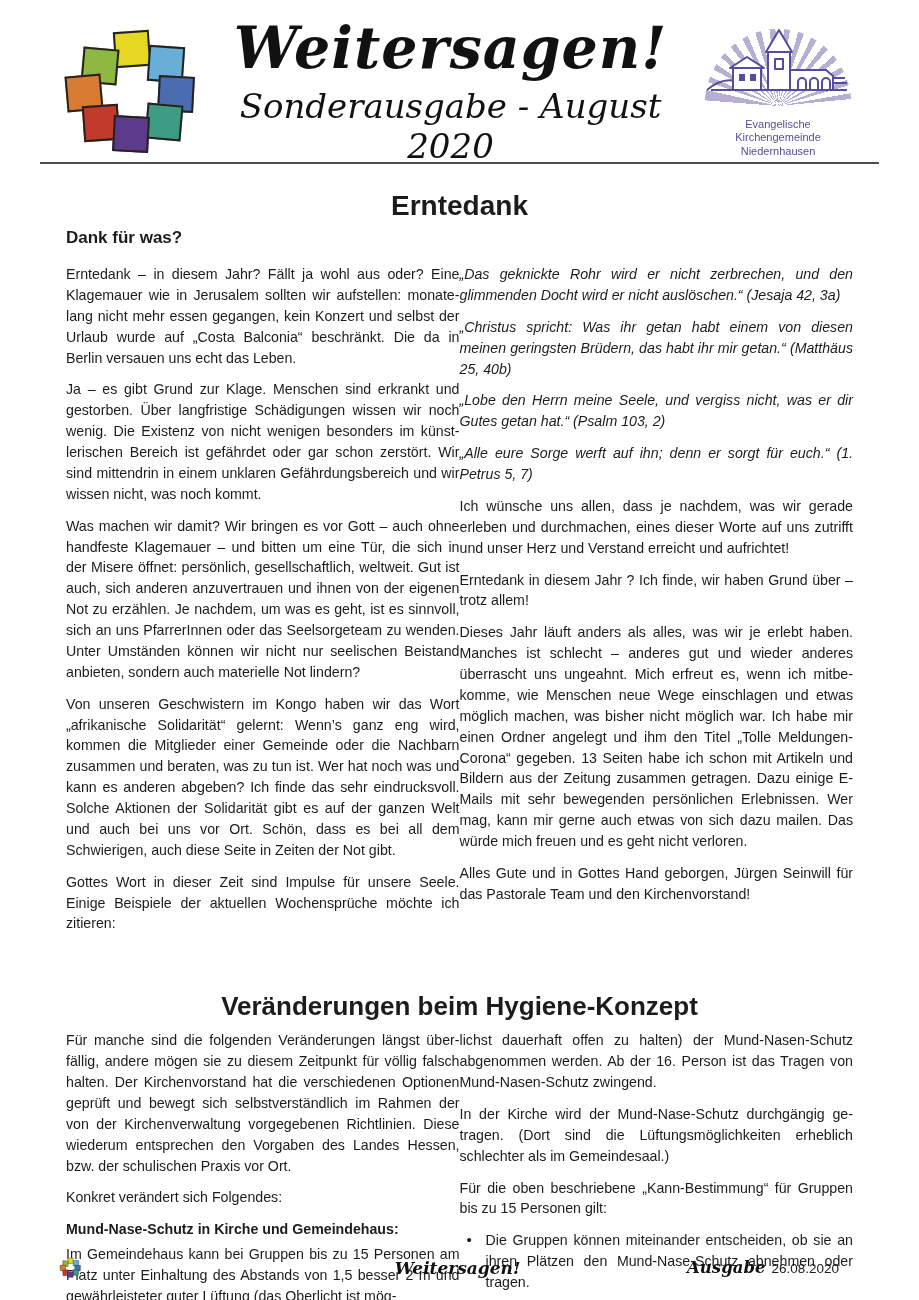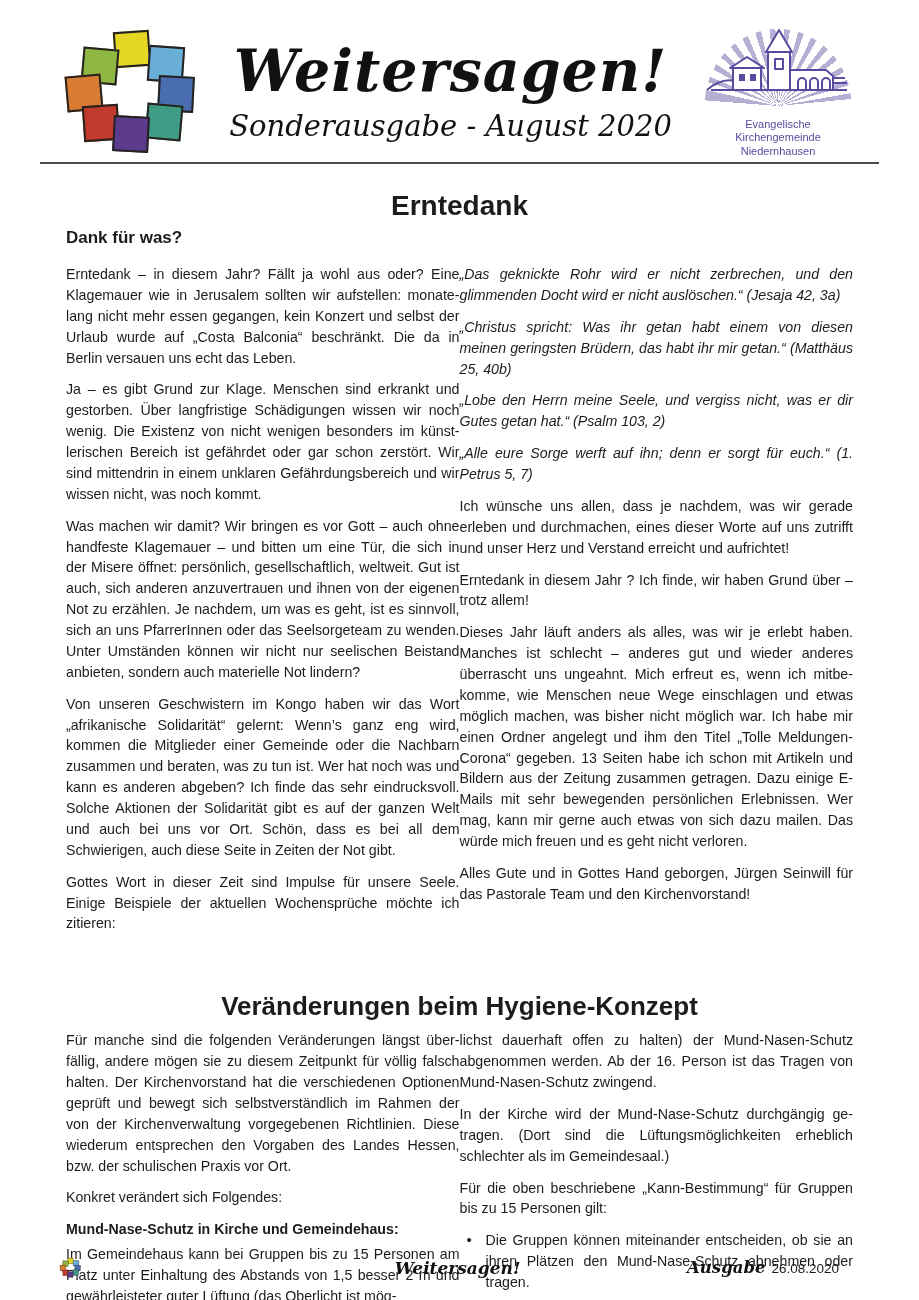--- a/index.html
+++ b/index.html
@@ -8,21 +8,21 @@
     background:#ffffff;color:#1c1c1c;
     font-family:"Liberation Sans",sans-serif;
   }
   .page{padding:0 66px;}
 
   
   .header{display:flex;align-items:center;margin-top:28px;height:128px;}
   .script{font-family:"DejaVu Serif","Liberation Serif",serif;font-style:italic;}
   .masthead{flex:1;text-align:center;padding:0 8px;}
   .masthead-title{font-size:57px;line-height:1.0;font-weight:600;letter-spacing:1px;color:#111;}
-  .masthead-subtitle{font-size:29px;margin-top:10px;font-weight:500;color:#111;}
+  .masthead-subtitle{font-size:34px;margin-top:10px;font-weight:500;color:#111;}
 
   
   .cross-logo{position:relative;width:132px;height:122px;flex:0 0 132px;}
   .cross-logo .sq{position:absolute;width:36px;height:36px;border:2.5px solid #26221f;box-sizing:border-box;}
   .sq1{background:#e6d722;left:48px;top:0;transform:rotate(-4deg);}
   .sq2{background:#8fb843;left:16px;top:17px;transform:rotate(5deg);}
   .sq3{background:#69aed6;left:82px;top:15px;transform:rotate(4deg);}
   .sq4{background:#d87c33;left:0;top:44px;transform:rotate(-5deg);}
   .sq5{background:#4a6cb0;left:92px;top:45px;transform:rotate(3deg);}
   .sq6{background:#c23a2b;left:17px;top:74px;transform:rotate(-4deg);}

